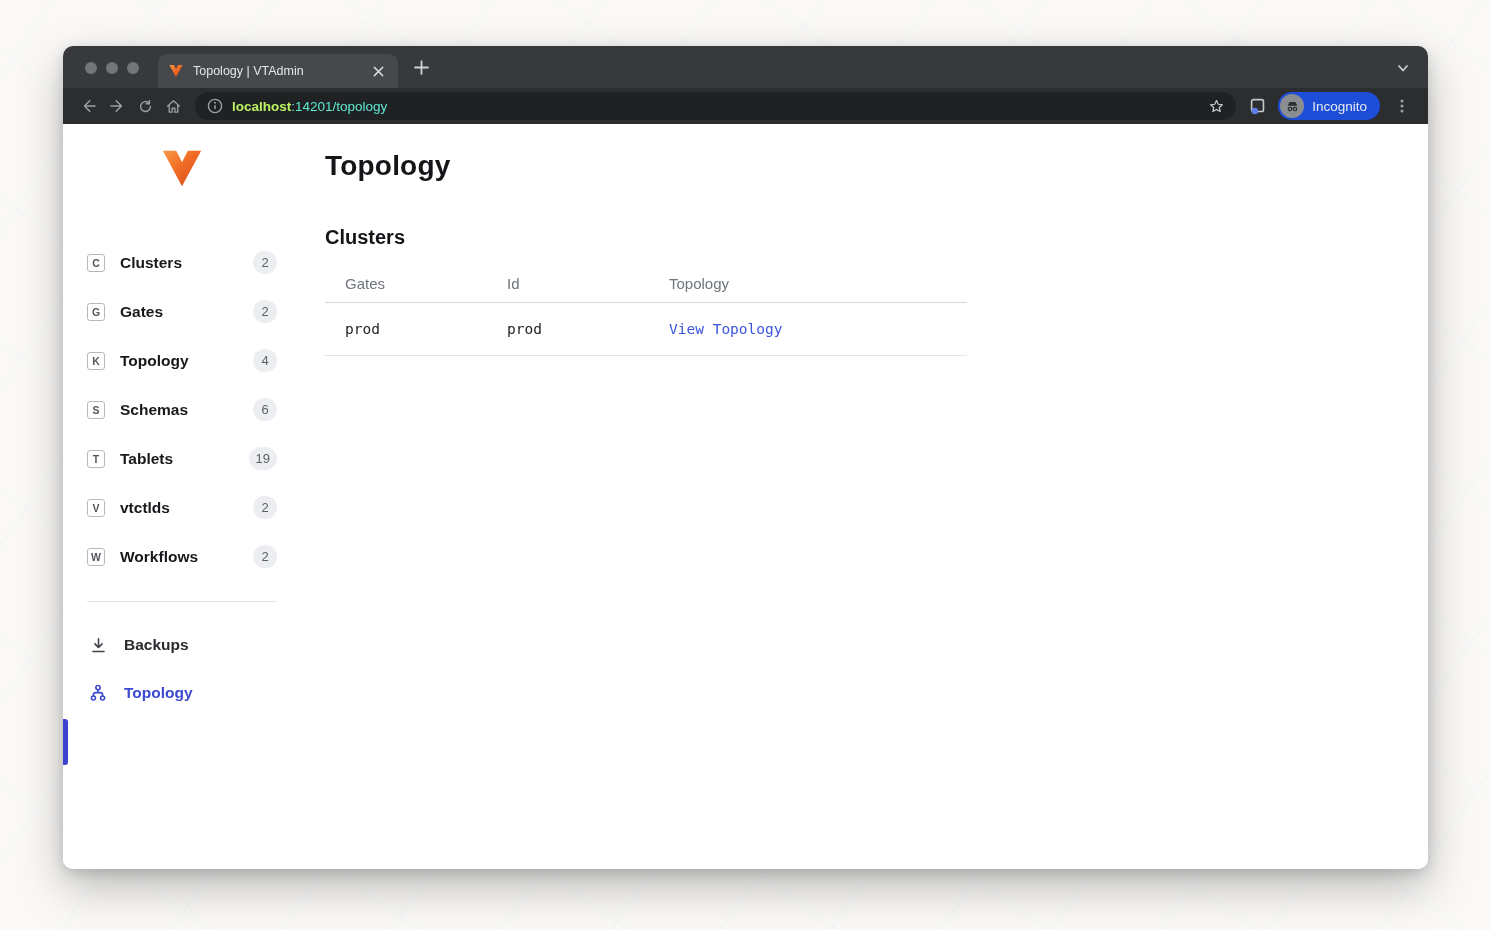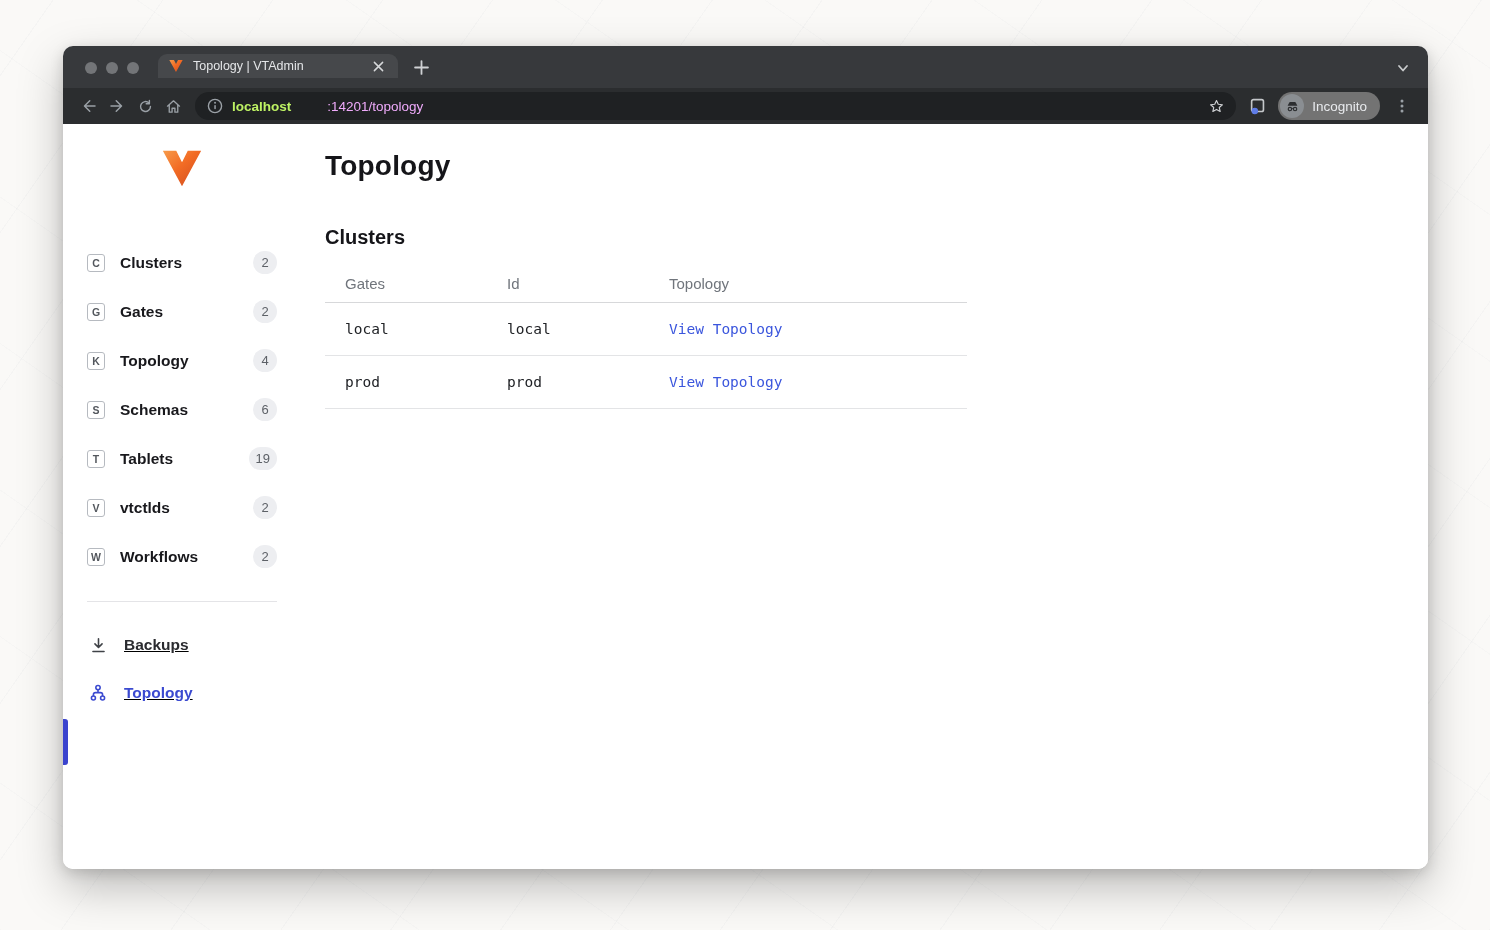--- a/index.html
+++ b/index.html
@@ -19,43 +19,43 @@
     border-radius:10px; overflow:hidden;
     box-shadow:0 18px 45px rgba(0,0,0,0.25), 0 4px 14px rgba(0,0,0,0.14);
     background:#fff;
   }
 
   
   .tabstrip { position:relative; height:42px; background:#37393c; }
   .traffic { position:absolute; left:22px; top:16px; display:flex; gap:9px; }
   .traffic span { width:12px; height:12px; border-radius:50%; background:#737578; }
   .tab {
-    position:absolute; left:95px; top:8px; width:240px; height:24px;
+    position:absolute; left:95px; top:8px; width:240px; height:34px;
     background:#46484b; border-radius:9px 9px 0 0;
     display:flex; align-items:center; padding:0 10px; color:#e4e6e8;
   }
   .tab-title { font-size:12.5px; margin-left:9px; flex:1; white-space:nowrap; overflow:hidden; }
   .icon-btn { display:flex; align-items:center; justify-content:center; cursor:pointer; }
   .tab-close { width:20px; height:20px; border-radius:50%; }
   .newtab { position:absolute; left:348px; top:11px; width:20px; height:20px; }
   .strip-chevron { position:absolute; right:16px; top:13px; width:18px; height:18px; }
 
   
   .toolbar { height:36px; background:#2b2d2f; display:flex; align-items:center; padding:0 12px; }
   .nav-icon { width:28px; height:28px; border-radius:50%; display:flex; align-items:center; justify-content:center; }
   .omnibox {
     flex:1; height:28px; margin:0 8px; border-radius:14px; background:#1f2123;
     display:flex; align-items:center; padding:0 6px 0 12px; min-width:0;
   }
   .url { font-size:13.5px; margin-left:9px; white-space:nowrap; }
   .url-host { color:#bef264; font-weight:700; }
-  .url-rest { color:#f0abfc;padding-left:36px; }
+  .url-rest { color:#5eead4; }
   .omni-spacer { flex:1; }
   .incognito {
-    height:28px; border-radius:14px; background:#737373; margin:0 8px 0 6px;
+    height:28px; border-radius:14px; background:#1d4ed8; margin:0 8px 0 6px;
     display:flex; align-items:center; padding:0 13px 0 2px; gap:8px;
   }
   .spy-circle { width:24px; height:24px; border-radius:50%; background:#8a8e92; display:flex; align-items:center; justify-content:center; }
   .incognito-label { color:#e8eaed; font-size:13.5px; }
 
   
   .page { height:745px; background:#fff; display:flex; }
 
   
   .sidebar { width:238px; position:relative; flex-shrink:0; }
@@ -67,21 +67,21 @@
     color:#53575d; font-size:10.5px; font-weight:700;
     display:flex; align-items:center; justify-content:center; flex-shrink:0;
   }
   .nav-label { margin-left:15px; font-size:15.5px; font-weight:700; color:#18181c; }
   .badge {
     margin-left:auto; min-width:24px; height:23px; padding:0 7px; border-radius:12px;
     background:#edeef1; color:#5d6167; font-size:13px;
     display:flex; align-items:center; justify-content:center;
   }
   .divider { margin:20px 0 0 24px; width:190px; border-top:1px solid #e4e4e7; }
-  .tools { margin-top:19px;text-decoration:underline; }
+  .tools { margin-top:19px; }
   .tool-item { height:48px; margin-left:24px; width:190px; display:flex; align-items:center; cursor:pointer; color:#2a2b2f; }
   .tool-icon { width:22px; height:22px; flex-shrink:0; display:flex; align-items:center; justify-content:center; }
   .tool-label { margin-left:15px; font-size:15.5px; font-weight:700; }
   .tool-item.active { color:#3b4ad0; }
   .tool-item.active .tool-label { color:#3b4ad0; }
   .active-indicator {
     position:absolute; left:0; top:595px; width:5px; height:46px;
     background:#3b44ce; border-radius:0 3px 3px 0;
   }
 
@@ -304,25 +304,20 @@
           </colgroup>
         <thead>
           <tr>
             <th>Gates</th>
             <th>Id</th>
             <th>Topology</th>
           </tr>
         </thead>
         <tbody>
           <tr>
-            <td>local</td>
-            <td>local</td>
-            <td><a class="view-link">View Topology</a></td>
-          </tr>
-          <tr>
             <td>prod</td>
             <td>prod</td>
             <td><a class="view-link">View Topology</a></td>
           </tr>
         </tbody>
       </table>
 
     </main>
   </div>
 </div>

